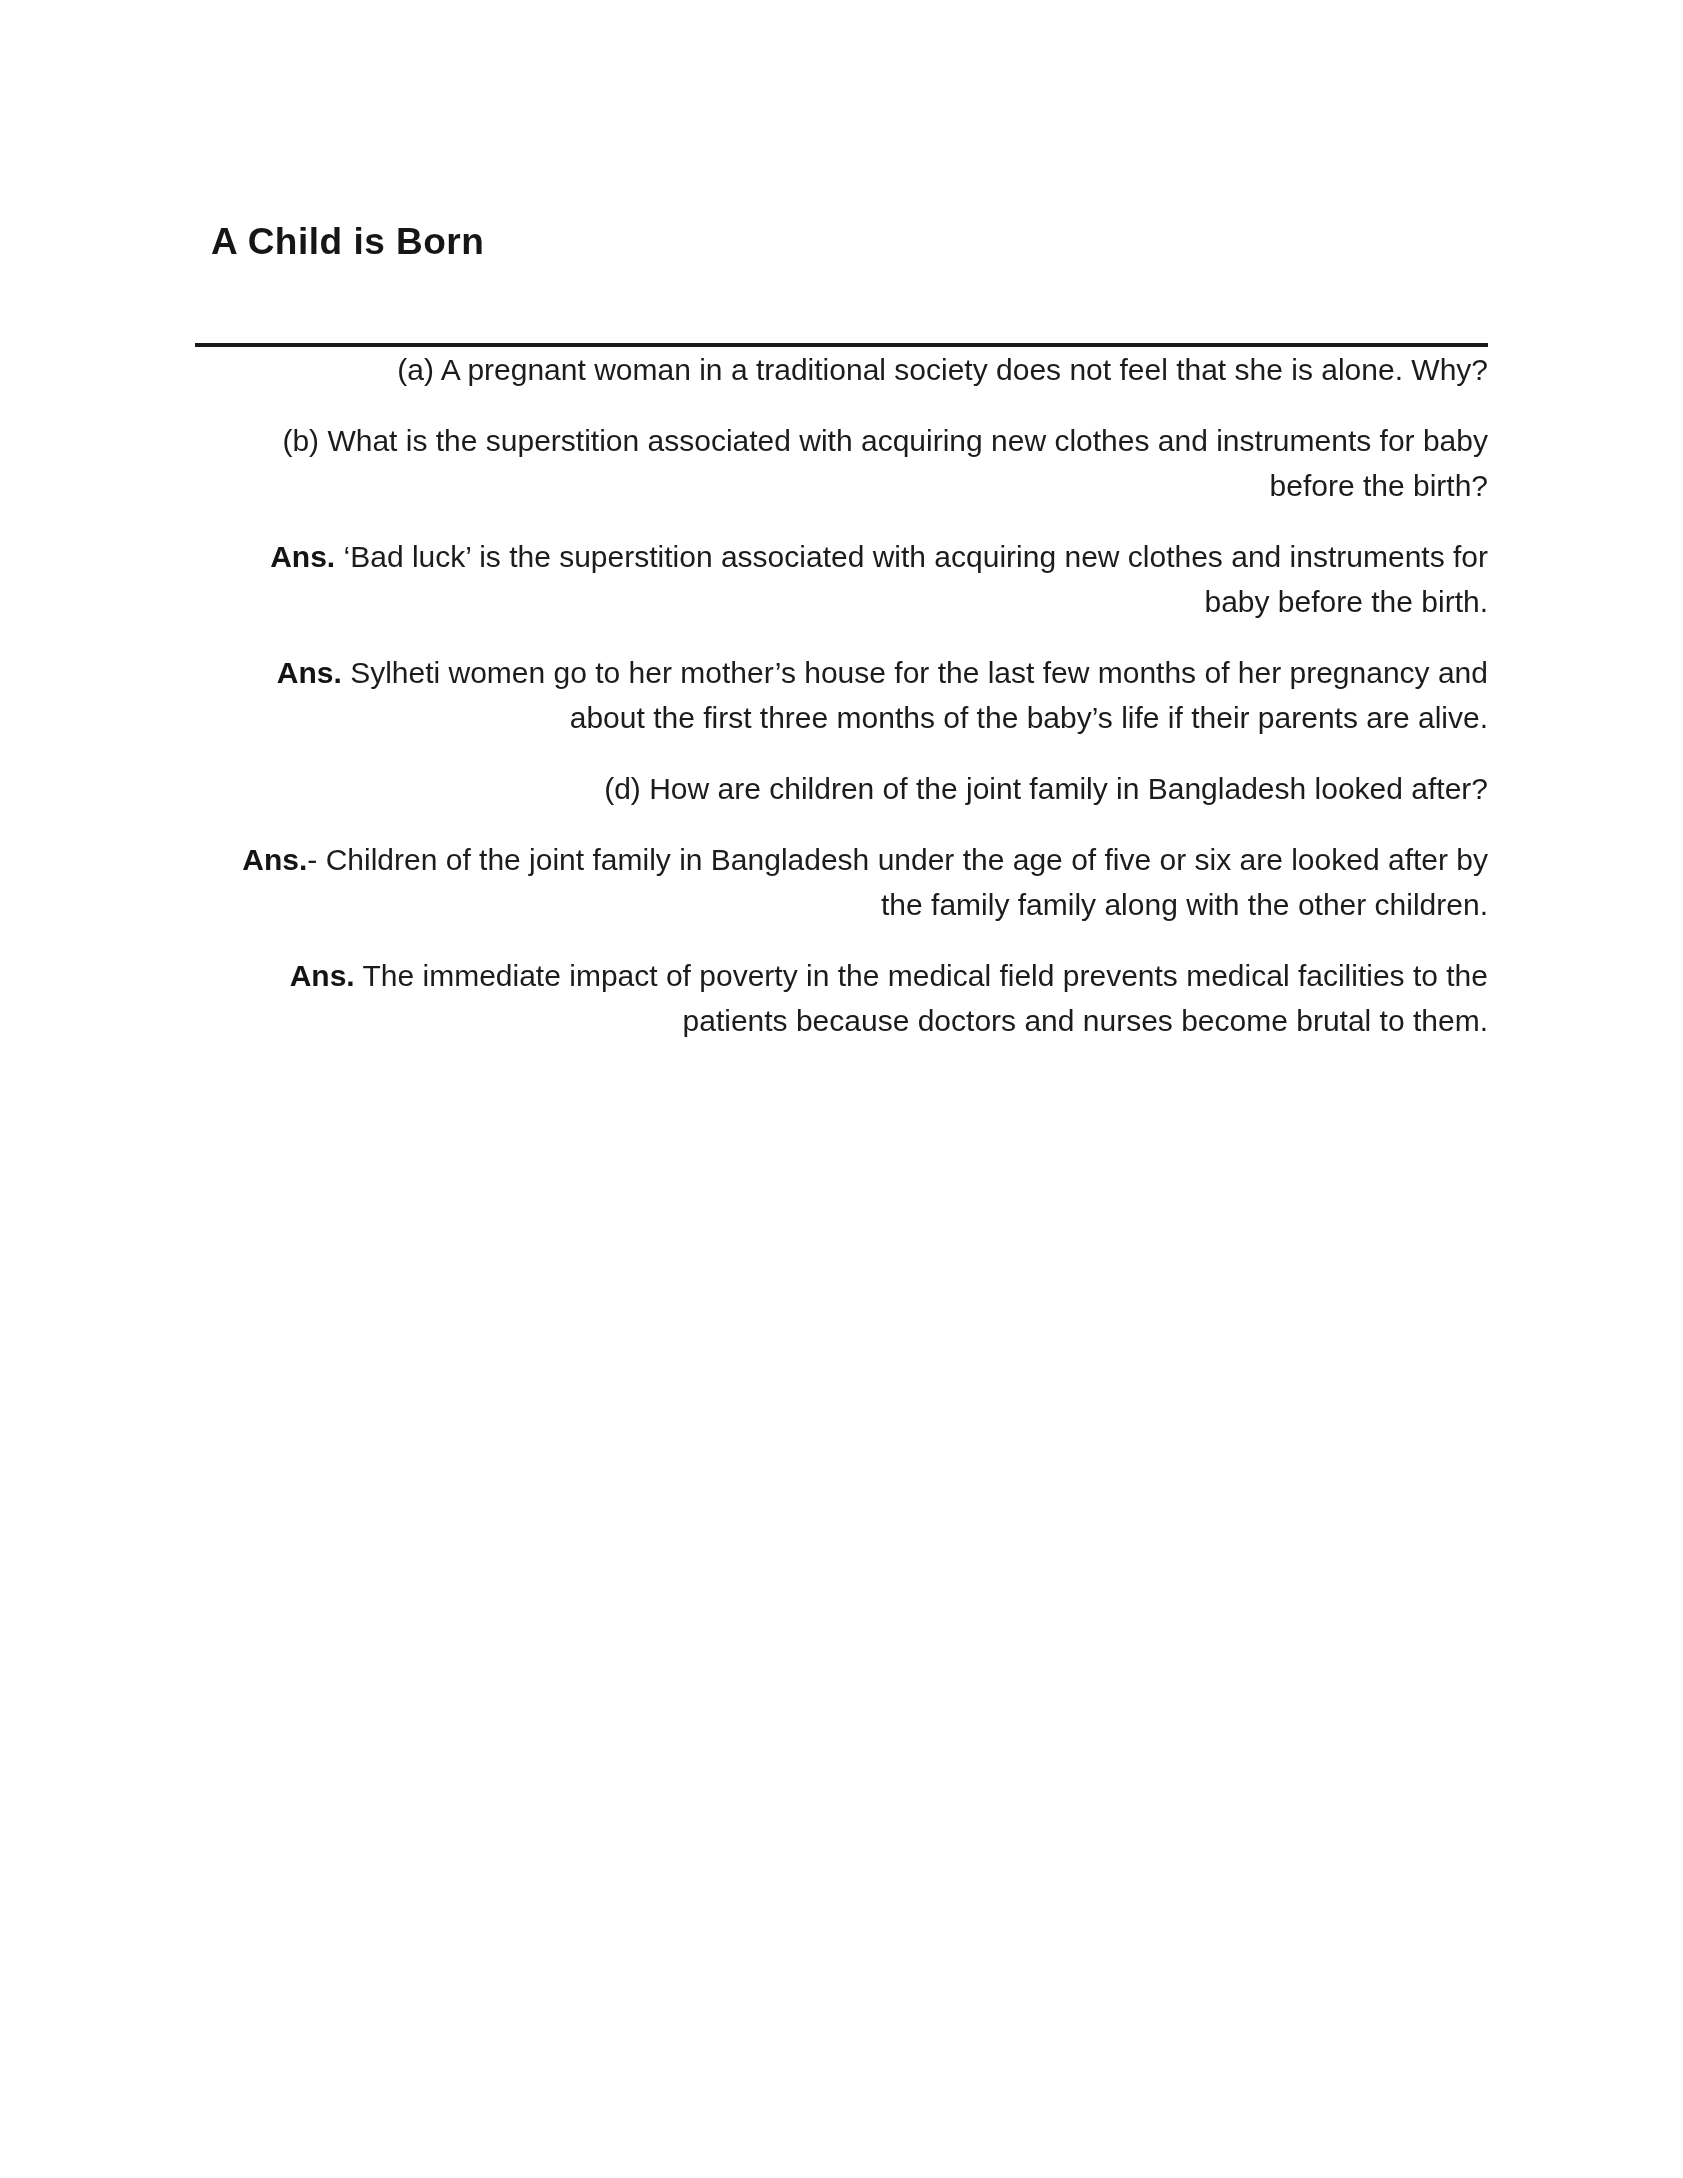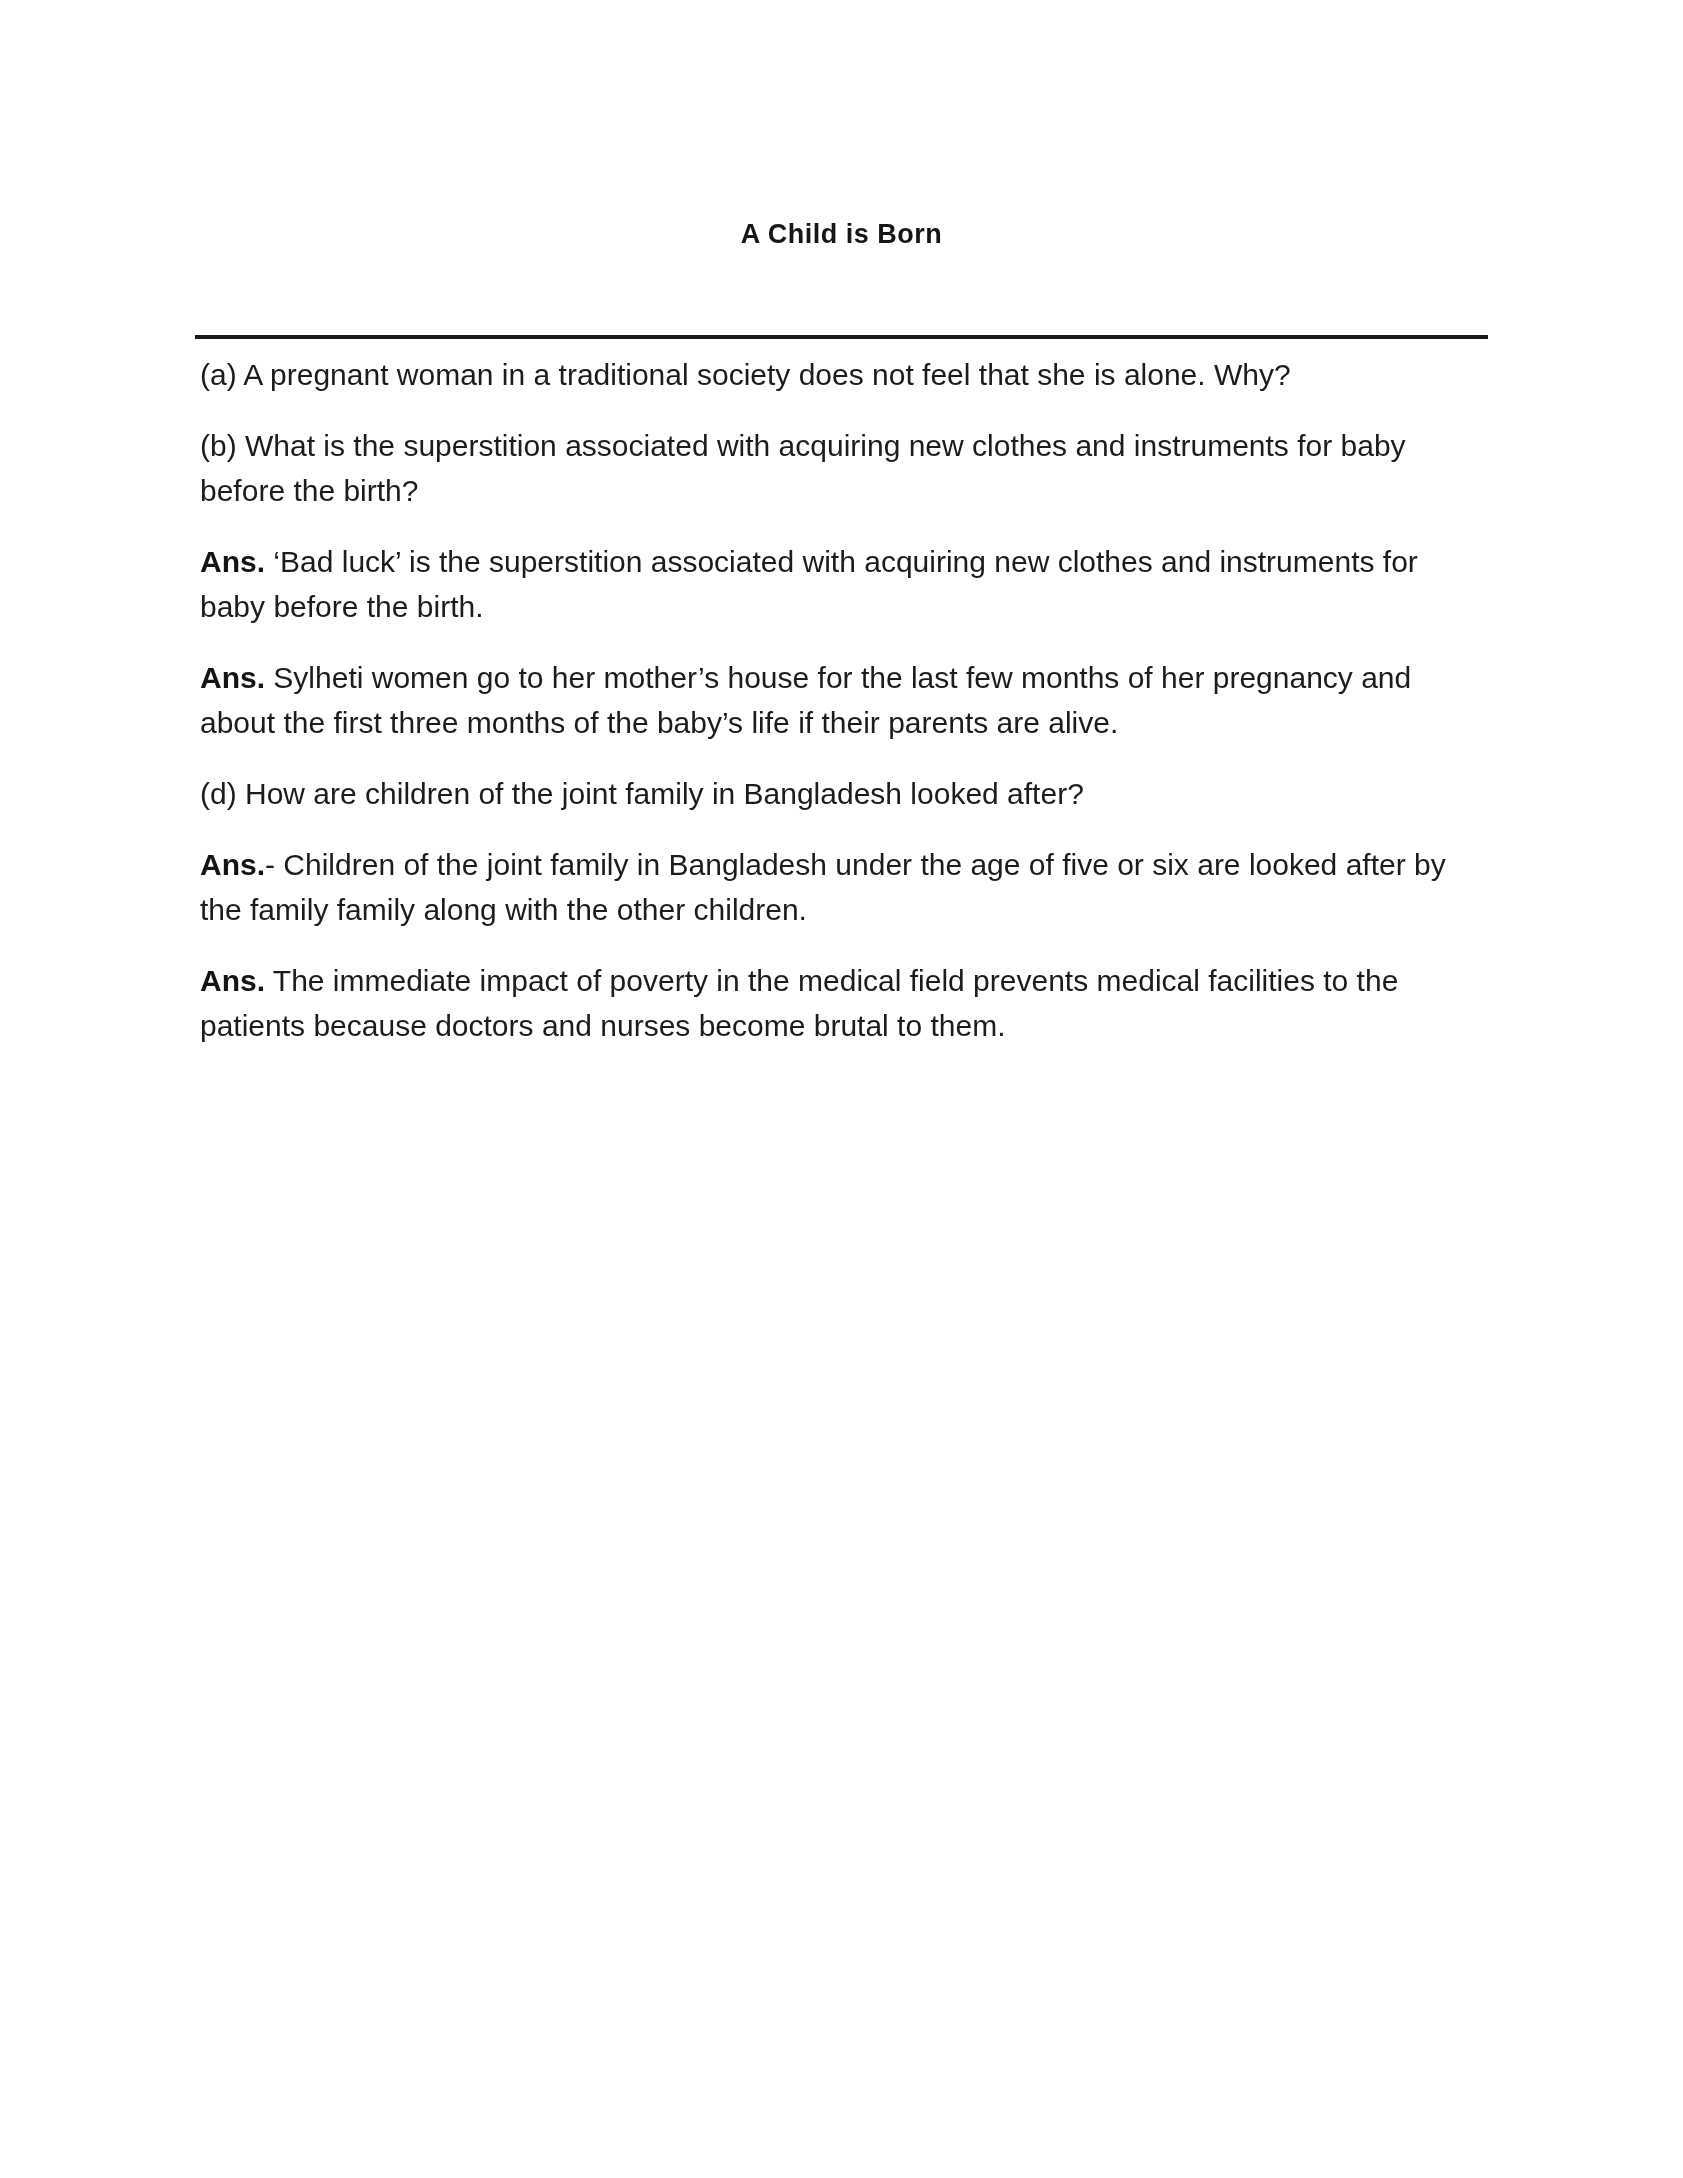--- a/index.html
+++ b/index.html
@@ -16,37 +16,37 @@
     font-family: "Liberation Sans", "DejaVu Sans", sans-serif;
     color: #1a1a1a;
   }
   .content {
     margin-left: 195px;
     width: 1293px;
     padding-top: 203px;
     box-sizing: border-box;
   }
   .doc-title {
-    margin: 8px;
-    text-align: center;
-    font-size: 27px;
+    margin: 16px;
+    text-align: left;
+    font-size: 37px;
     line-height: 46px;
     font-weight: 700;
     color: #161616;
     letter-spacing: 0.5px;
   }
   .rule {
     height: 0;
     border: 0;
     border-top: 4px solid #191919;
     margin: 78px 0 0 0;
   }
   .qa-list {
-    margin-top: 13px;
     padding-left: 5px;
+    text-align: right;
   }
   .qa-list p {
     margin: 0 0 26px 0;
     font-size: 30px;
     line-height: 45px;
     font-weight: 400;
     color: #1c1c1c;
   }
   .ans-label {
     font-weight: 700;

